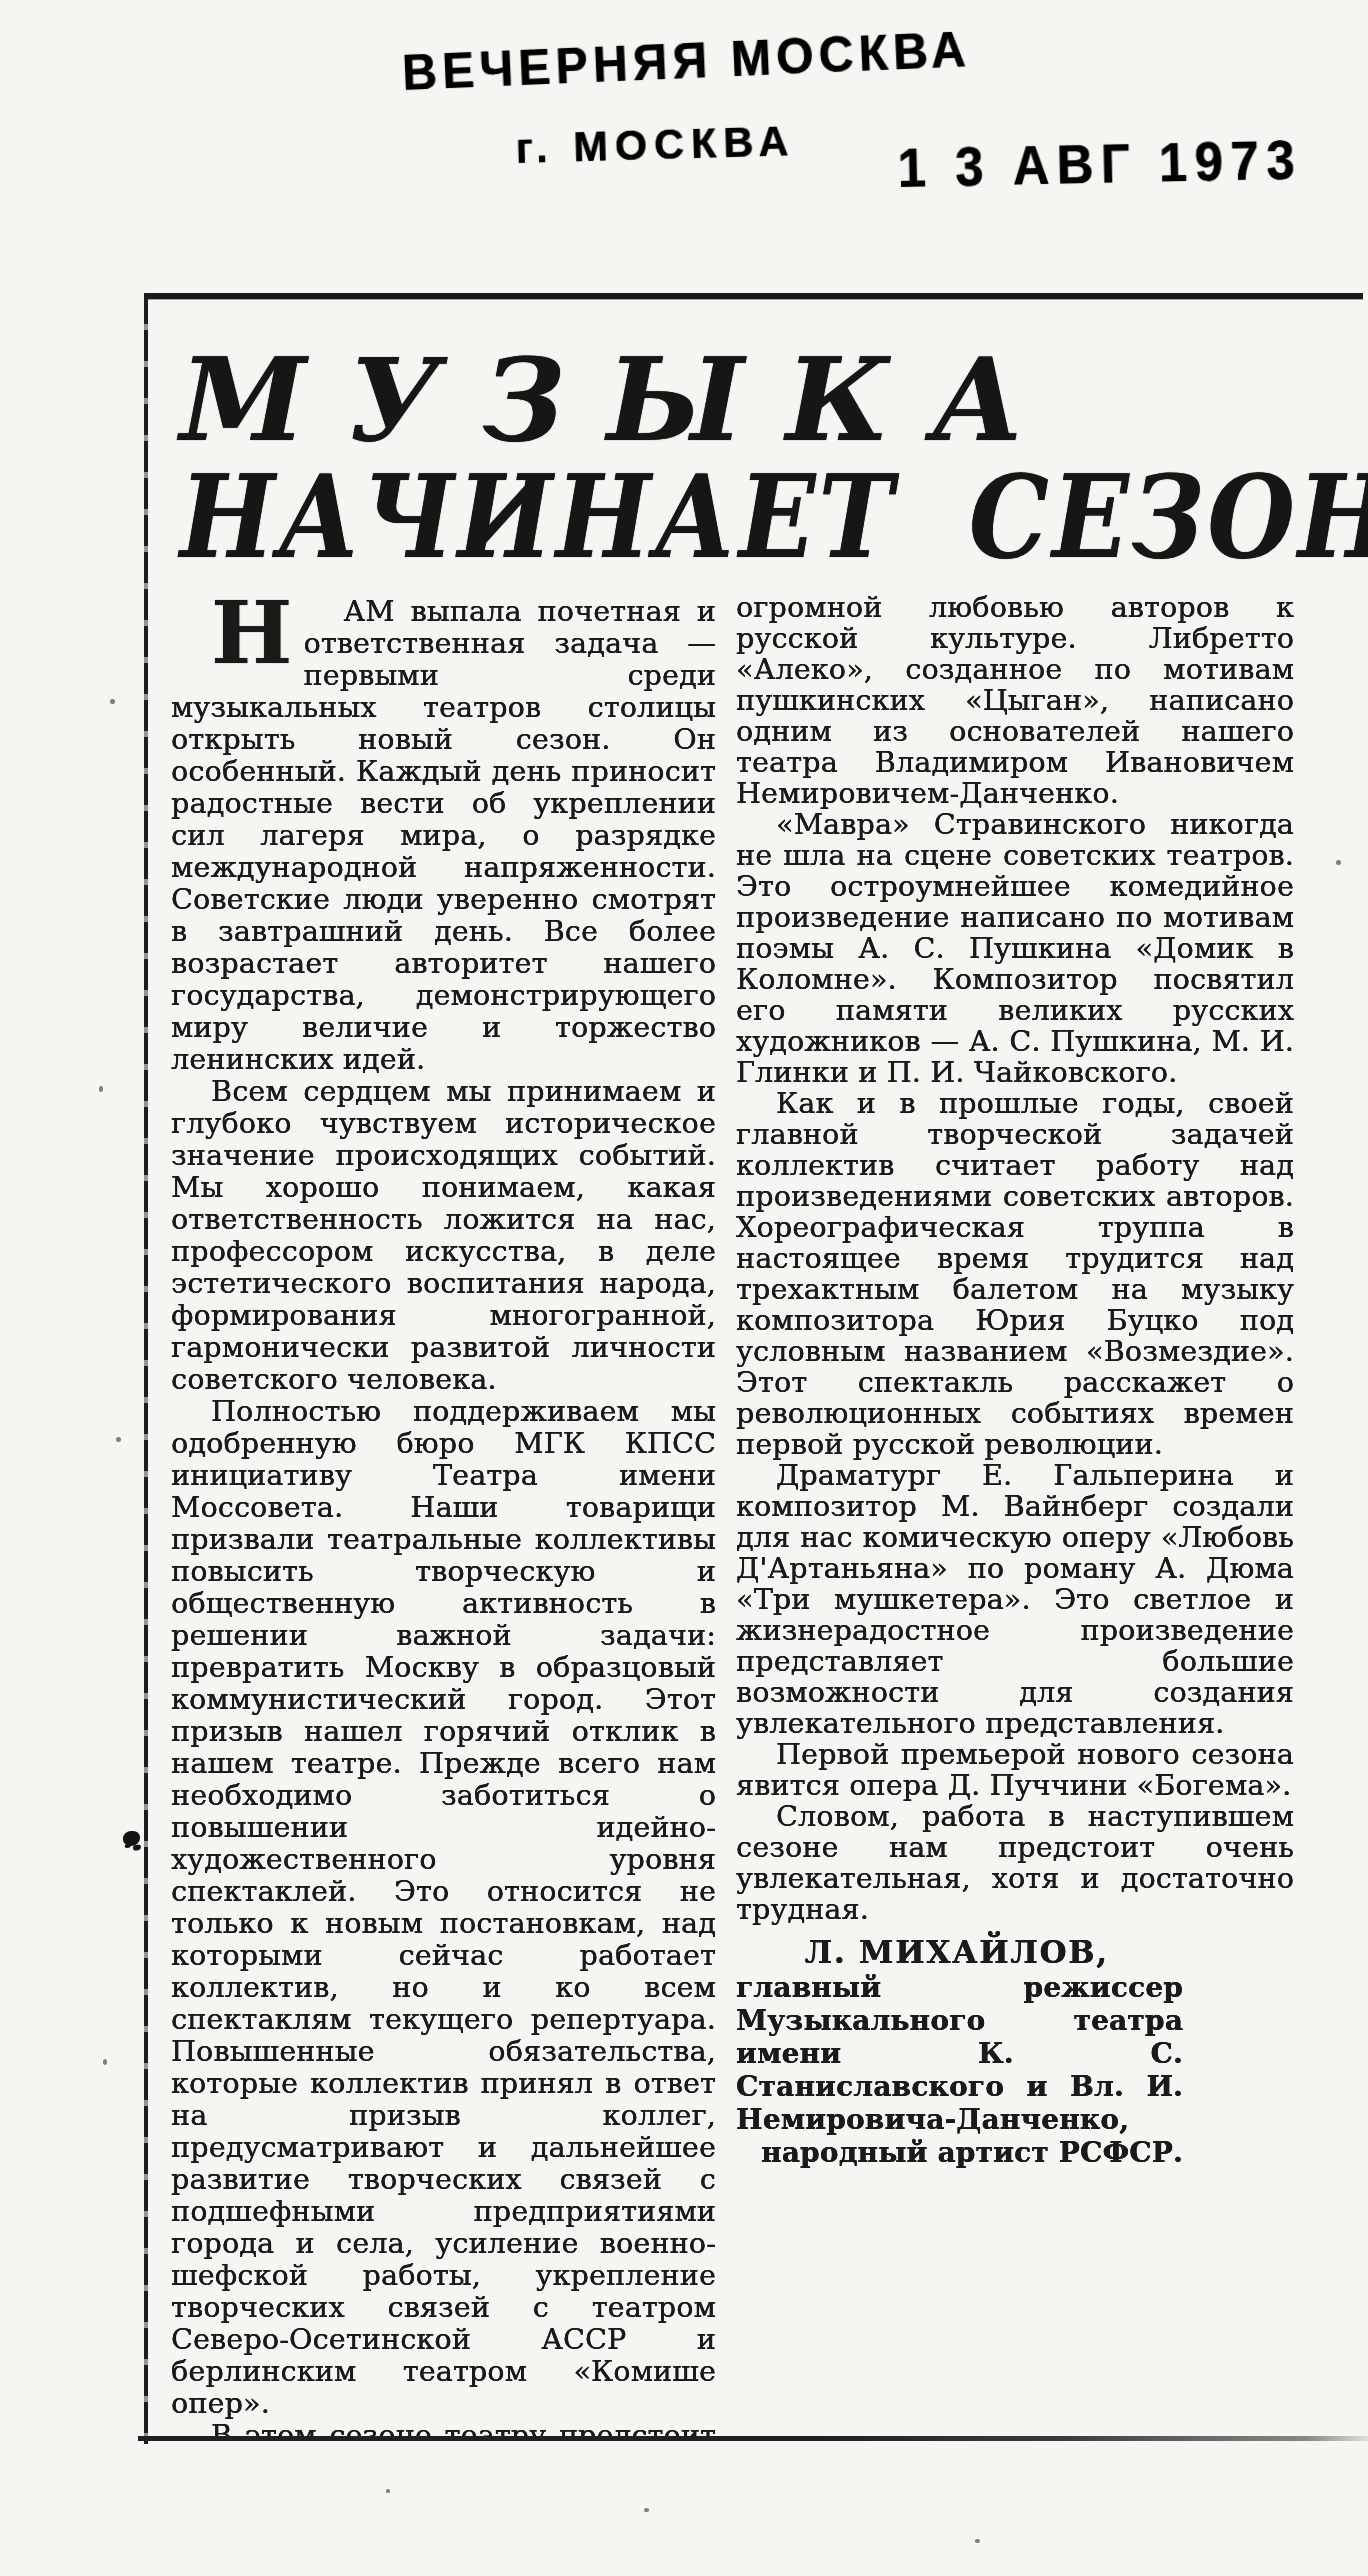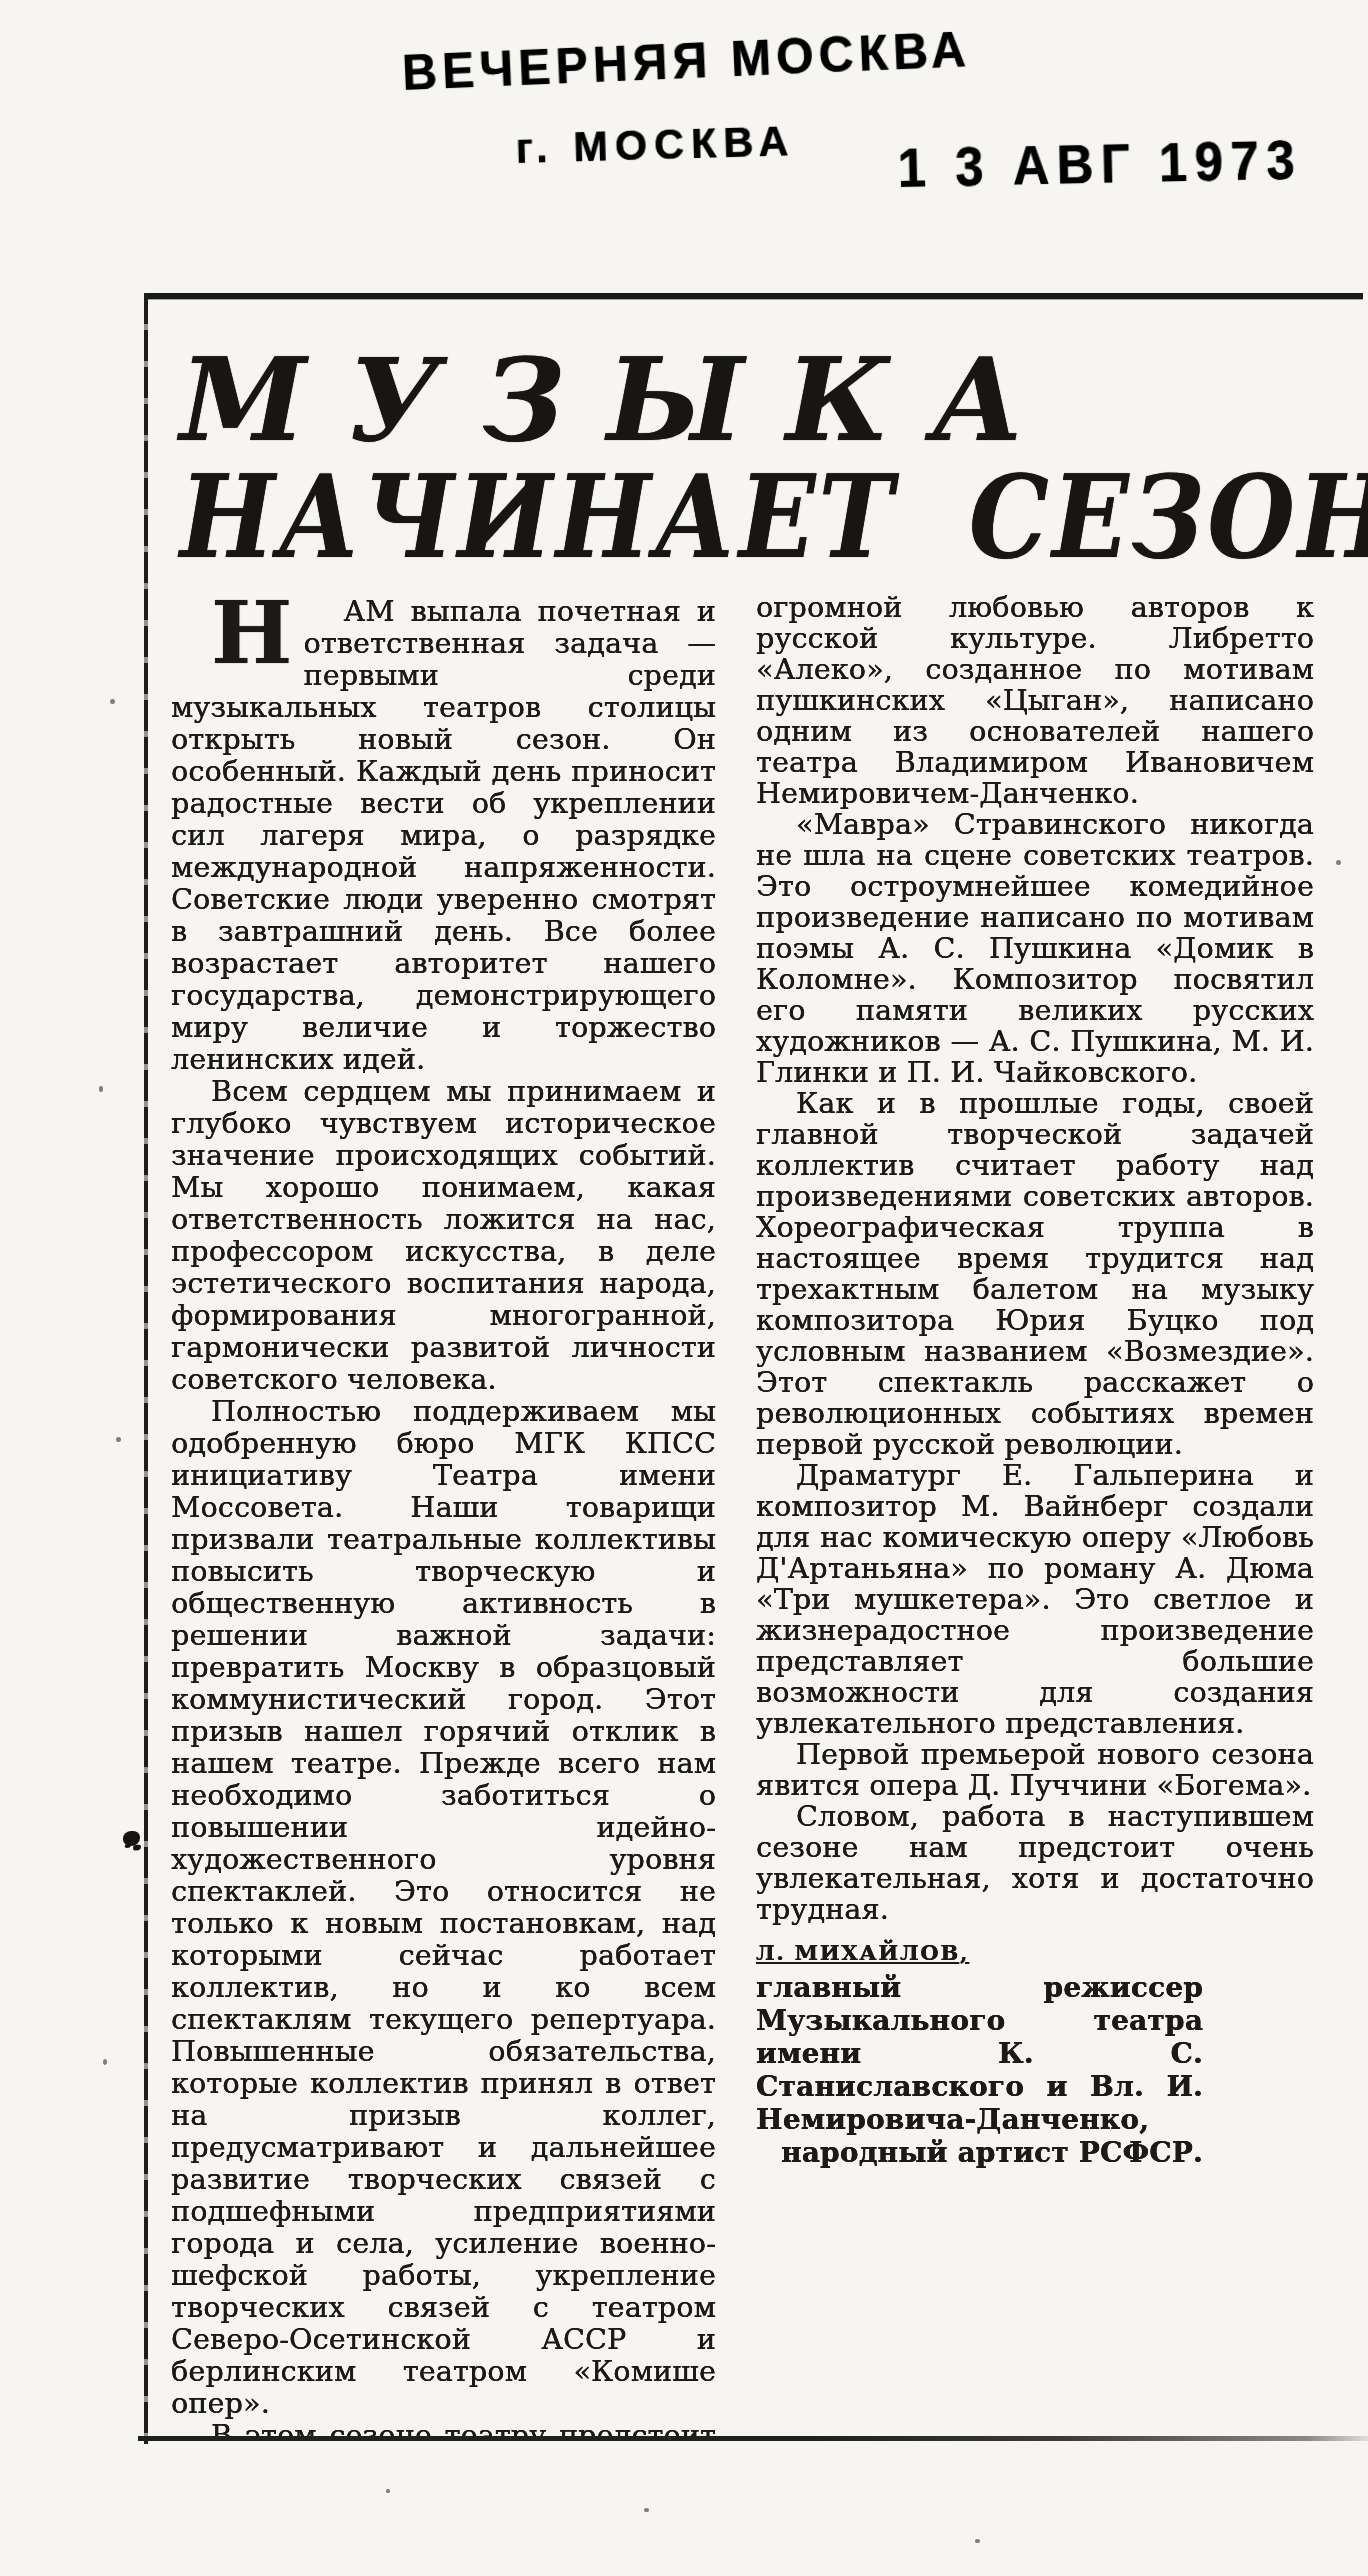--- a/index.html
+++ b/index.html
@@ -51,35 +51,35 @@
   
   .col{
     position:absolute;
     font-size:28.5px;line-height:32px;
     text-align:justify;
     text-shadow:0.3px 0 0 currentColor, 0 0 0.6px rgba(27,26,24,.75);
     letter-spacing:0.2px;
     overflow:hidden;
   }
   .col-left{left:171px;top:596px;width:545px;height:1840px;}
-  .col-right{left:756px;top:592px;width:558px;height:1849px;line-height:31px;}
+  .col-right{left:736px;top:592px;width:558px;height:1849px;line-height:31px;}
   .col p{margin:0;text-indent:40px;}
   .col p.no-indent{text-indent:0;}
   .dropcap{
     float:left;
     font-size:86px;line-height:66px;
     font-weight:bold;
     margin:3.7px 11px 0 0;
     text-shadow:0 0 0.9px currentColor;
   }
   .lead{text-indent:0;}
 
   
   .signature{width:447px;margin-top:9.2px;font-weight:bold;}
-  .sig-name{font-size:21px;line-height:37px;text-align:left;letter-spacing:1.8px;padding-right:5.5px;text-decoration:underline;}
+  .sig-name{font-size:31px;line-height:37px;text-align:center;letter-spacing:1.8px;padding-right:5.5px;}
   .sig-title{font-size:28px;line-height:33px;text-align:justify;text-align-last:right;}
 
   
   .blot{position:absolute;background:#151413;border-radius:50% 40% 55% 45%;}
   .blot-a{left:123px;top:1831px;width:16.6px;height:14.7px;box-shadow:5.5px 9.2px 0 -4.6px #151413,-3.7px 7.4px 0 -5.5px #151413;}
   .speck{position:absolute;background:rgba(30,29,28,.55);border-radius:50%;}
 </style>
 </head>
 <body>
 

